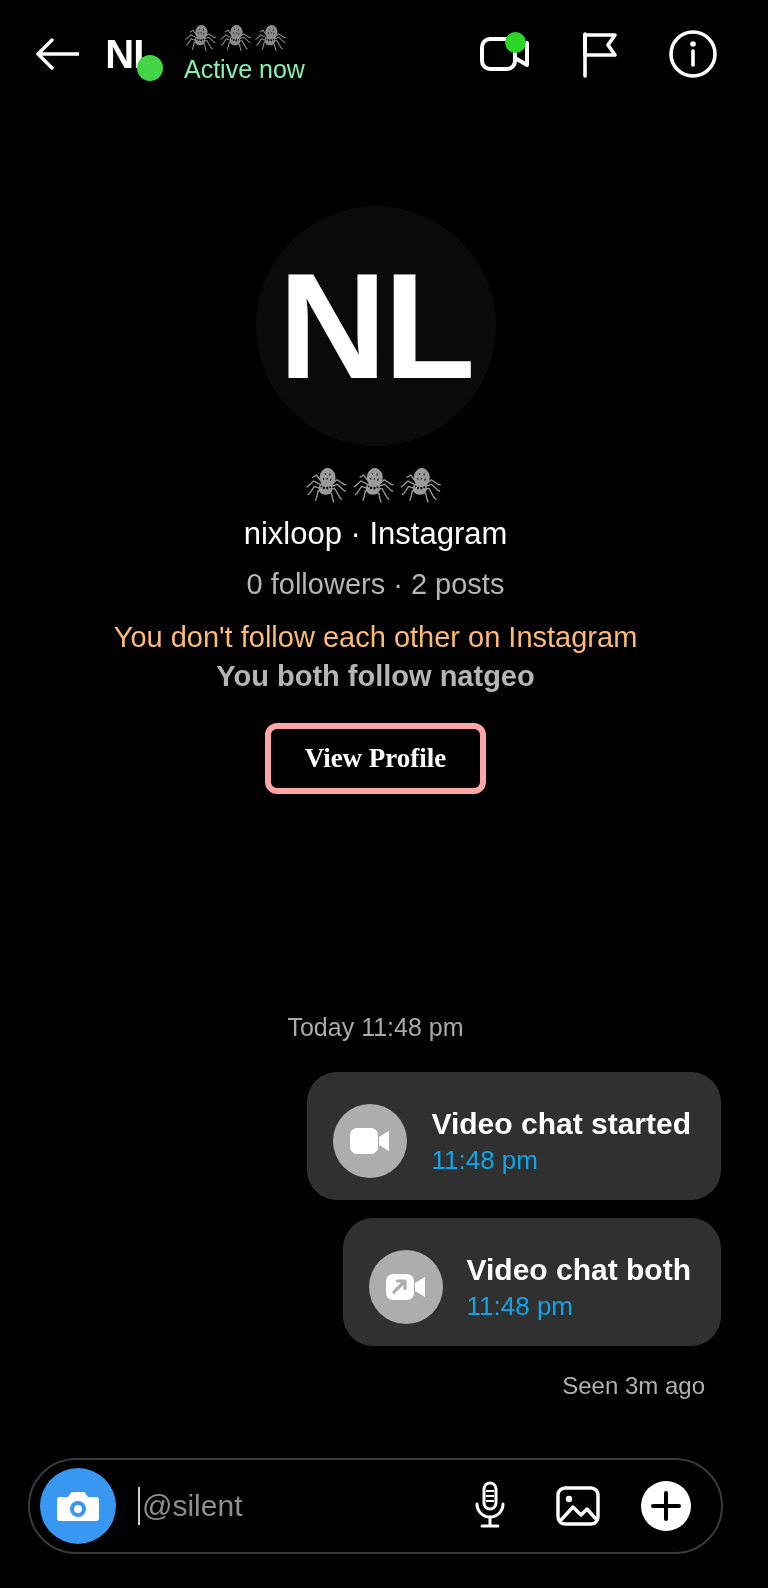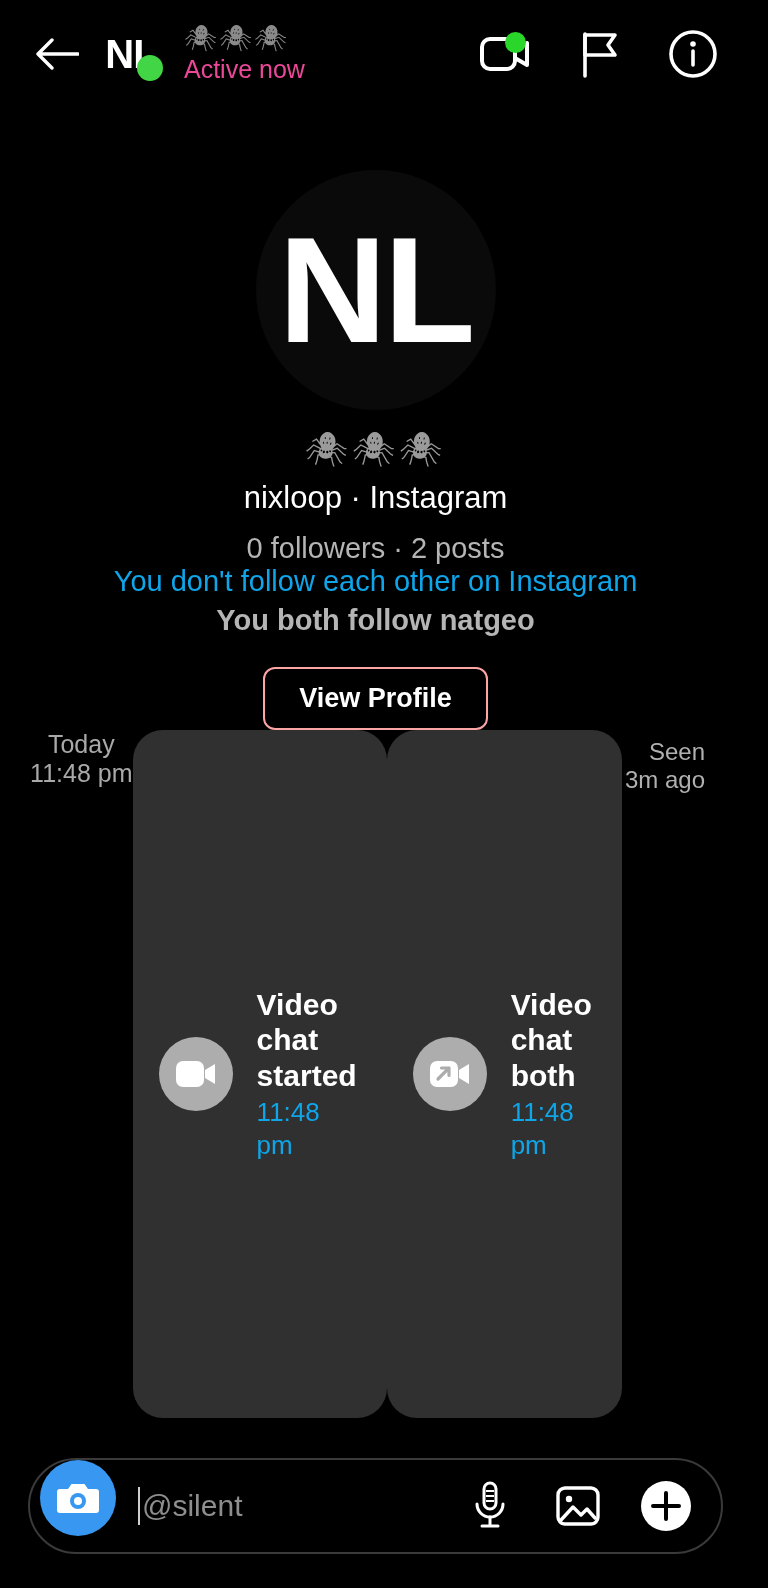--- a/index.html
+++ b/index.html
@@ -2,68 +2,68 @@
 <html><head>
 <meta charset="utf-8">
 <style>
   * { margin:0; padding:0; box-sizing:border-box; }
   html, body {
     width:768px; height:1588px;
     background:#000;
     font-family:"Liberation Sans", sans-serif;
     overflow:hidden;
   }
-  .screen { position:relative; width:751px; height:1588px; background:#000; display:flex; flex-direction:column; }
+  .screen { position:relative; width:751px; height:1588px; background:#000; display:flex; flex-direction:column;gap:36px; }
 
   
   .header { height:108px; flex:0 0 108px; display:flex; align-items:center; padding:0 26px; }
   .back-btn { width:62px; height:62px; display:flex; align-items:center; justify-content:center; flex:0 0 auto; }
   .avatar-wrap { position:relative; width:62px; height:62px; margin-left:12px; flex:0 0 auto;
                  display:flex; align-items:center; justify-content:center; }
   .avatar-mono { font-size:40px; font-weight:700; color:#fff; letter-spacing:-1px; line-height:1; }
   .online-dot { position:absolute; right:-1px; bottom:4px; width:26px; height:26px; border-radius:50%;
                 background:#42D545; }
   .title-block { margin-left:22px; display:flex; flex-direction:column; align-items:flex-start; flex:1 1 auto; }
   .title-emoji { font-size:26px; line-height:1.05; color:#8a8a8a; letter-spacing:2px; height:30px; }
-  .title-sub { font-size:25px; color:#ec4899; line-height:1.2; margin-top:-1px; }
+  .title-sub { font-size:25px; color:#86efac; line-height:1.2; margin-top:-1px; }
   .hdr-actions { display:flex; align-items:center; gap:38px; flex:0 0 auto; margin-right:4px; }
   .hdr-icon { width:56px; height:56px; display:flex; align-items:center; justify-content:center; position:relative; }
   .badge-dot { position:absolute; top:6px; right:7px; width:21px; height:21px; border-radius:50%; background:#2BD62B; }
 
   
   .intro { display:flex; flex-direction:column; align-items:center; padding-top:62px; }
   .big-avatar { width:240px; height:240px; border-radius:50%; background:#0a0a0a;
                 display:flex; align-items:center; justify-content:center; }
   .big-avatar-text { font-size:150px; font-weight:700; color:#fff; line-height:1; letter-spacing:-3px; }
   .intro-emoji { margin-top:22px; font-size:34px; letter-spacing:4px; color:#9a9a9a; line-height:1; }
   .intro-name { margin-top:14px; font-size:31px; color:#fff; font-weight:400; }
   .intro-stats { margin-top:16px; font-size:29px; color:#b5b5b5; }
-  .intro-rel { margin-top:0; font-size:29px; color:#0ea5e9; text-align:right; }
+  .intro-rel { margin-top:20px; font-size:29px; color:#fdba74; text-align:right; }
   .intro-rel2 { margin-top:6px; font-size:29px; color:#b5b5b5; text-align:center;font-weight:bold; }
-  .view-profile { margin-top:30px; border:2px solid #fca5a5; border-radius:12px;
-                  padding:14px 34px; font-size:27px; font-weight:700; color:#fff; background:transparent; }
-
-  
-  .messages { flex:1 1 auto; display:flex; flex-direction:row; justify-content:flex-end;
+  .view-profile { margin-top:30px; border:6px solid #fca5a5; border-radius:12px;
+                  padding:14px 34px; font-size:27px; font-weight:700; color:#fff; background:transparent;font-family:Liberation Serif, serif; }
+
+  
+  .messages { flex:1 1 auto; display:flex; flex-direction:column; justify-content:flex-end;
               padding:0 30px 6px 30px; }
   .day-stamp { text-align:center; font-size:25px; color:#a9a9a9; margin-bottom:30px; }
   .bubble-row { display:flex; justify-content:flex-end; margin-bottom:18px; }
   .bubble { background:#303030; border-radius:30px; display:flex; align-items:center;
-            padding:22px 30px 22px 26px; gap:24px; }
+            padding:32px 30px 22px 26px; gap:24px; }
   .bubble-ic { width:74px; height:74px; border-radius:50%; background:#adadad; flex:0 0 auto;
                display:flex; align-items:center; justify-content:center; }
   .bubble-txt { display:flex; flex-direction:column; }
   .bubble-title { font-size:30px; font-weight:700; color:#fff; line-height:1.18; }
   .bubble-time { font-size:26px; color:#0ea5e9; line-height:1.25; margin-top:3px; }
   .seen { text-align:right; font-size:24px; color:#b0b0b0; margin-top:8px; padding-right:16px; }
 
   
   .composer { flex:0 0 auto; padding:16px 28px 34px 28px; }
   .composer-bar { height:96px; border:2px solid #3a3a3a; border-radius:48px; display:flex;
-                  padding:0 26px 0 10px; gap:0; }
+                  align-items:center; padding:0 26px 0 10px; gap:0; }
   .cam-btn { width:76px; height:76px; border-radius:50%; background:#3897F0; flex:0 0 auto;
              display:flex; align-items:center; justify-content:center; }
   .composer-input { flex:1 1 auto; display:flex; align-items:center; margin-left:22px; }
   .caret { width:2px; height:38px; background:#cfcfcf; margin-right:2px; }
   .placeholder { font-size:30px; color:#8e8e8e; }
   .composer-actions { display:flex; align-items:center; gap:30px; flex:0 0 auto; }
   .act-icon { width:58px; height:58px; display:flex; align-items:center; justify-content:center; }
 </style>
 </head>
 <body>

